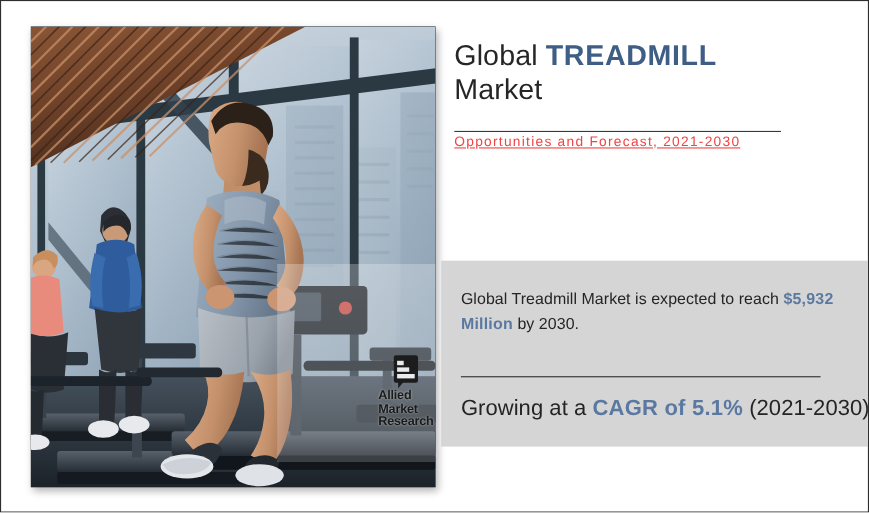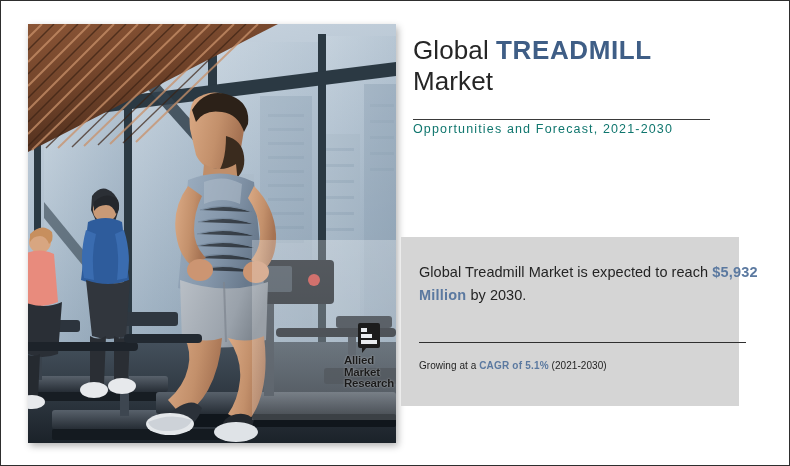--- a/index.html
+++ b/index.html
@@ -131,31 +131,32 @@
     left: 412px;
     top: 110px;
     width: 297px;
   }
 
   .subtitle {
     position: absolute;
     left: 412px;
     top: 121px;
     font-size: 12.5px;
-    color: #0f766e;
+    color: #ef4444;
     letter-spacing: 1.15px;
     white-space: nowrap;
+    text-decoration: underline;
   }
 
   
   .stat-panel {
     position: absolute;
     left: 400px;
     top: 236px;
-    width: 338px;
+    width: 389px;
     height: 169px;
     background: #d5d5d5;
   }
   .stat-text {
     position: absolute;
     left: 18px;
     top: 24px;
     width: 345px;
     font-size: 14.5px;
     line-height: 1.62;
@@ -171,21 +172,21 @@
     position: absolute;
     left: 18px;
     top: 97px;
     width: 327px;
     background: #2f2f2f;
   }
   .cagr-text {
     position: absolute;
     left: 18px;
     top: 123px;
-    font-size: 10px;
+    font-size: 20px;
     color: #242424;
     letter-spacing: 0.05px;
     white-space: nowrap;
   }
   .cagr-highlight {
     font-weight: 700;
     color: #5b79a0;
     letter-spacing: 0.2px;
   }
 </style>

